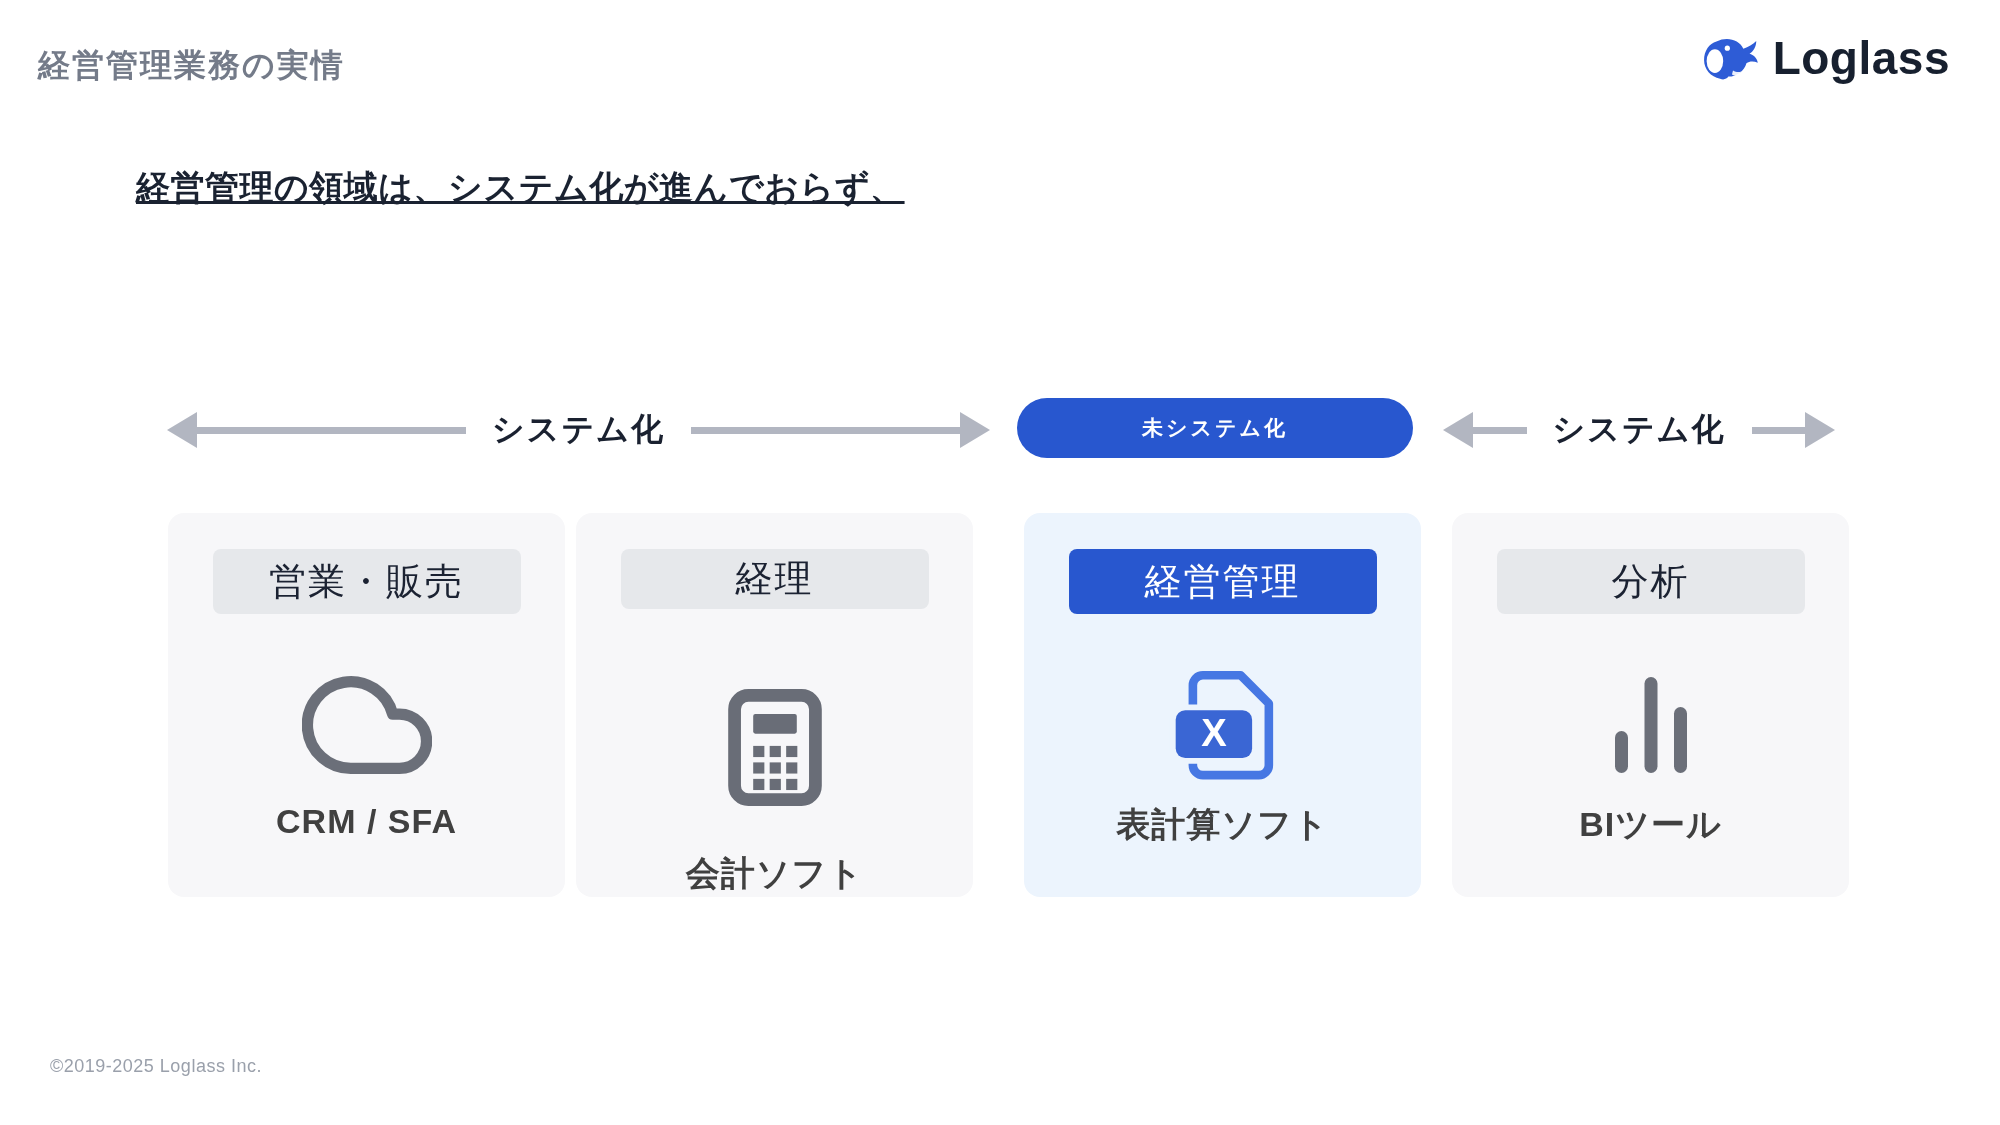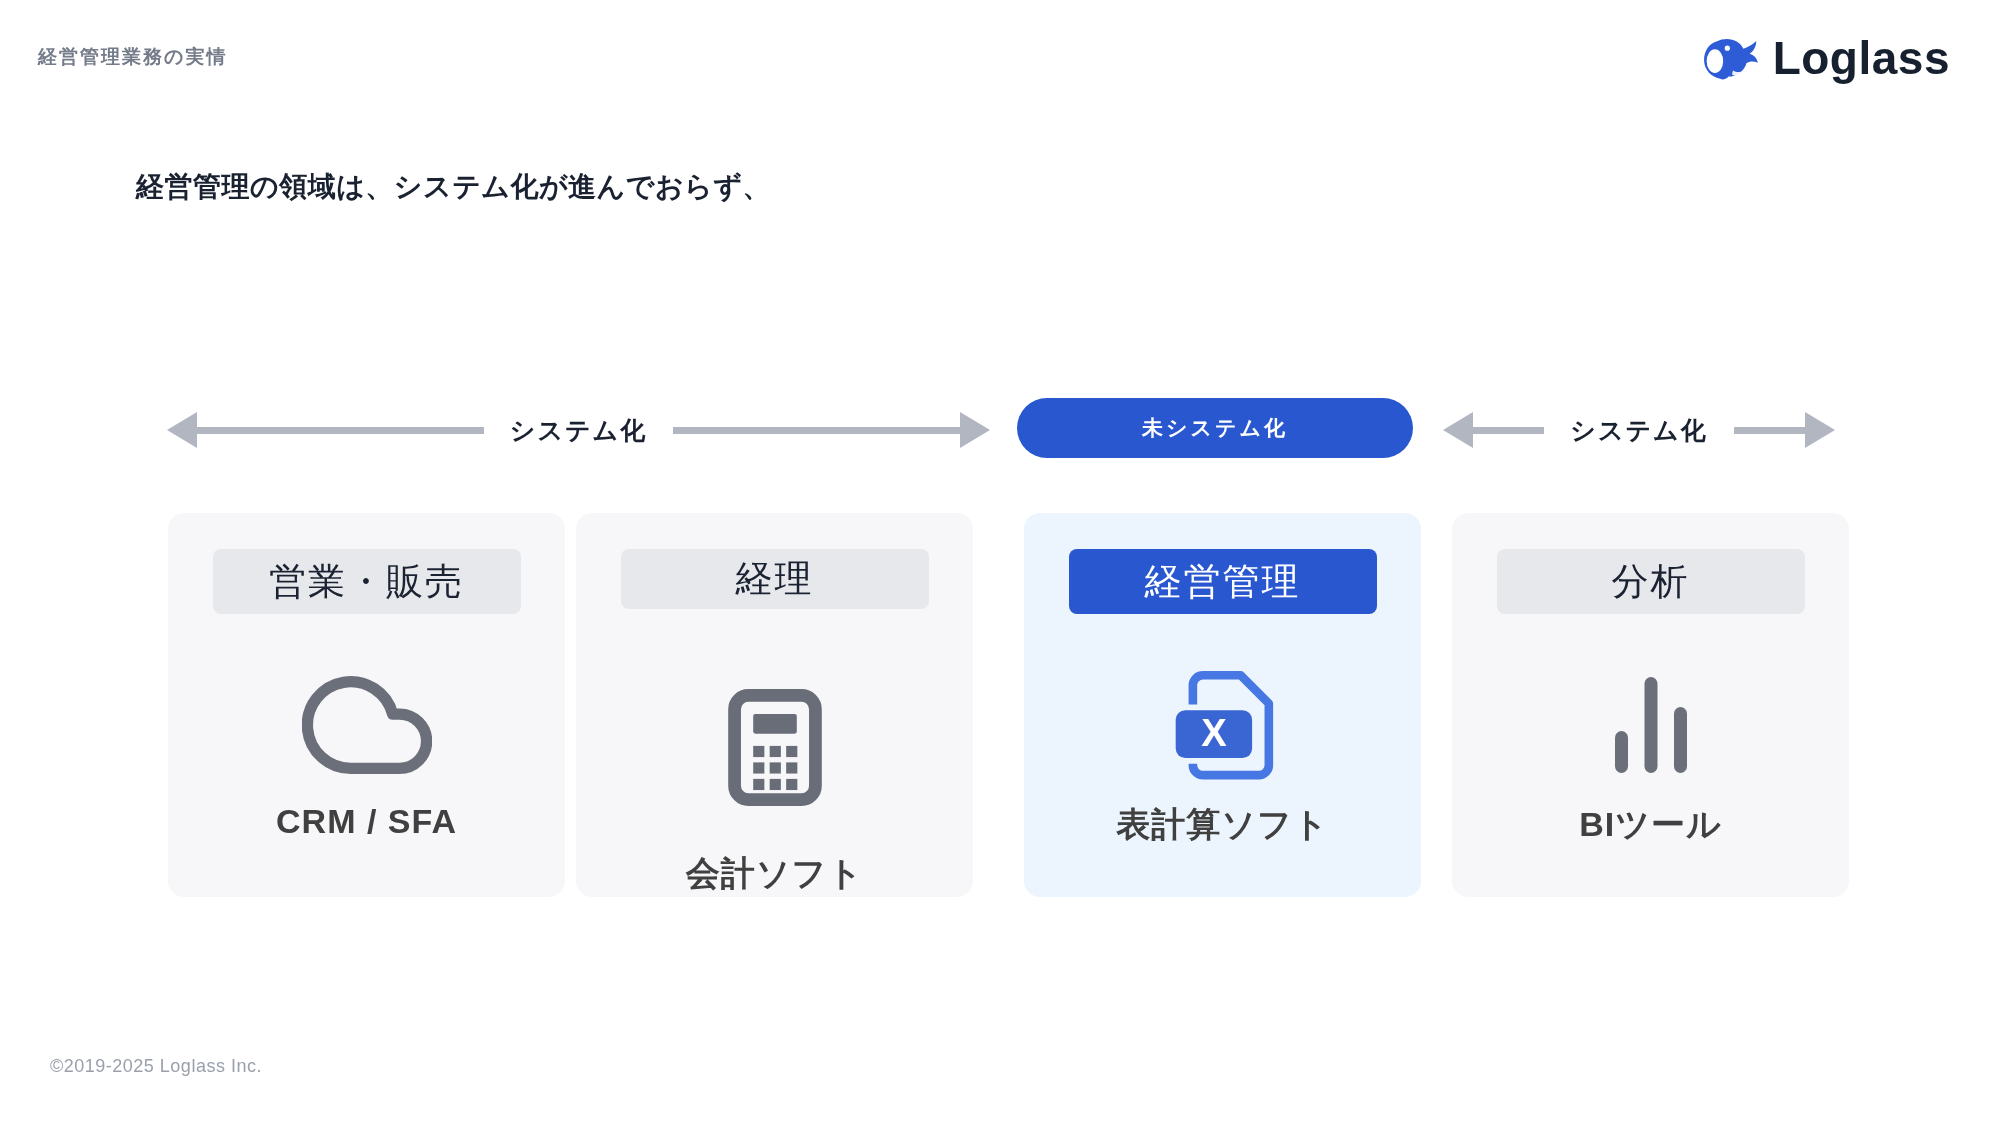--- a/index.html
+++ b/index.html
@@ -1,38 +1,38 @@
 <!DOCTYPE html>
 <html><head>
 <meta charset="utf-8">
 <style>
   html,body{margin:0;padding:0;background:#ffffff;}
   body{font-family:"Liberation Sans","DejaVu Sans",sans-serif;}
   .slide{position:relative;width:2000px;height:1125px;background:#ffffff;overflow:hidden;}
 
   
-  .page-title{position:absolute;left:38px;top:44px;font-size:19px;font-weight:700;
+  .page-title{position:absolute;left:38px;top:44px;font-size:32px;font-weight:700;
     color:#747B89;letter-spacing:2px;}
   .logo{position:absolute;right:50px;top:31px;display:flex;align-items:center;gap:9px;}
   .logo-text{font-size:46px;font-weight:800;color:#17202F;letter-spacing:0.5px;}
 
   
-  .headline{position:absolute;left:136px;top:156px;font-size:28px;font-weight:700;
-    color:#1A2231;line-height:62px;letter-spacing:0.5px;}
+  .headline{position:absolute;left:136px;top:156px;font-size:34px;font-weight:700;
+    color:#1A2231;line-height:62px;letter-spacing:0.5px;text-decoration:underline;}
 
   
   .arrow-group{position:absolute;top:409px;height:42px;display:flex;align-items:center;}
   .arrow-group.left{left:167px;width:823px;}
   .arrow-group.right{left:1443px;width:392px;}
   .a-line{flex:1;height:7px;background:#B2B6C1;}
   .a-head-left{width:0;height:0;border-top:18px solid transparent;border-bottom:18px solid transparent;
     border-right:30px solid #B2B6C1;}
   .a-head-right{width:0;height:0;border-top:18px solid transparent;border-bottom:18px solid transparent;
     border-left:30px solid #B2B6C1;}
-  .a-label{font-size:25px;font-weight:700;color:#1A2130;letter-spacing:2px;margin:0 26px;white-space:nowrap;}
+  .a-label{font-size:32px;font-weight:700;color:#1A2130;letter-spacing:2px;margin:0 26px;white-space:nowrap;}
   .pill{position:absolute;left:1017px;top:398px;width:396px;height:60px;border-radius:30px;
     background:#2857CF;display:flex;align-items:center;justify-content:center;
     color:#ffffff;font-size:21px;font-weight:700;letter-spacing:3px;}
 
   
   .card{position:absolute;top:513px;width:397px;height:384px;border-radius:16px;
     background:#F7F7F9;display:flex;flex-direction:column;align-items:center;}
   .card.c1{left:168px;} .card.c2{left:576px;gap:32px;} .card.c3{left:1024px;} .card.c4{left:1452px;}
   .card.highlighted{background:#ECF4FD;}
   .chip{margin-top:36px;width:308px;height:65px;border-radius:8px;background:#E6E8EB;

